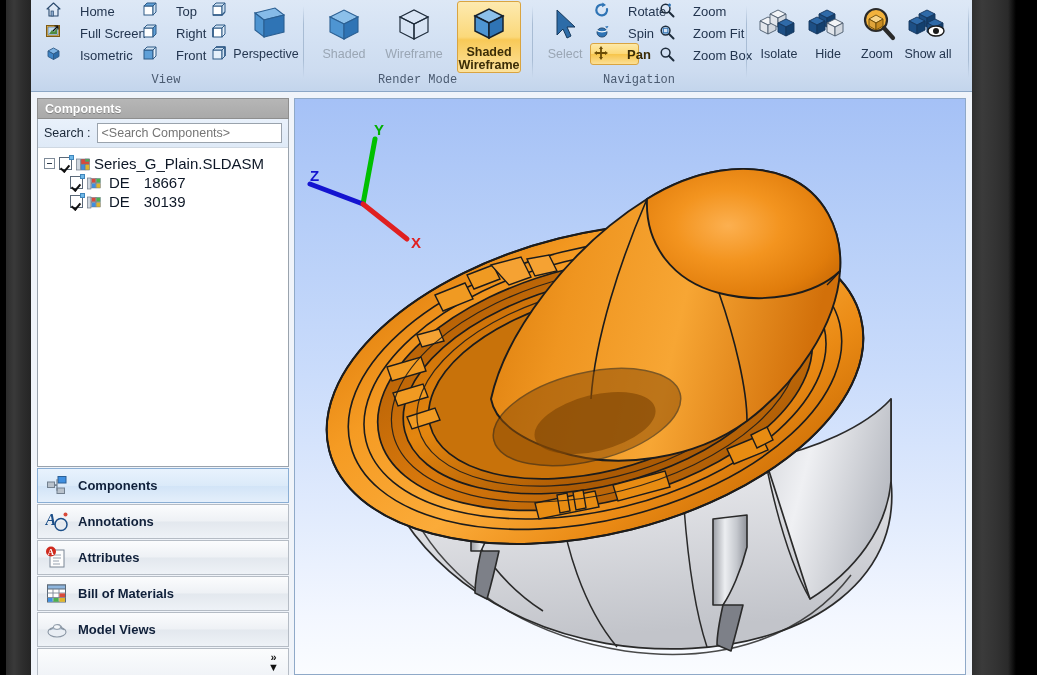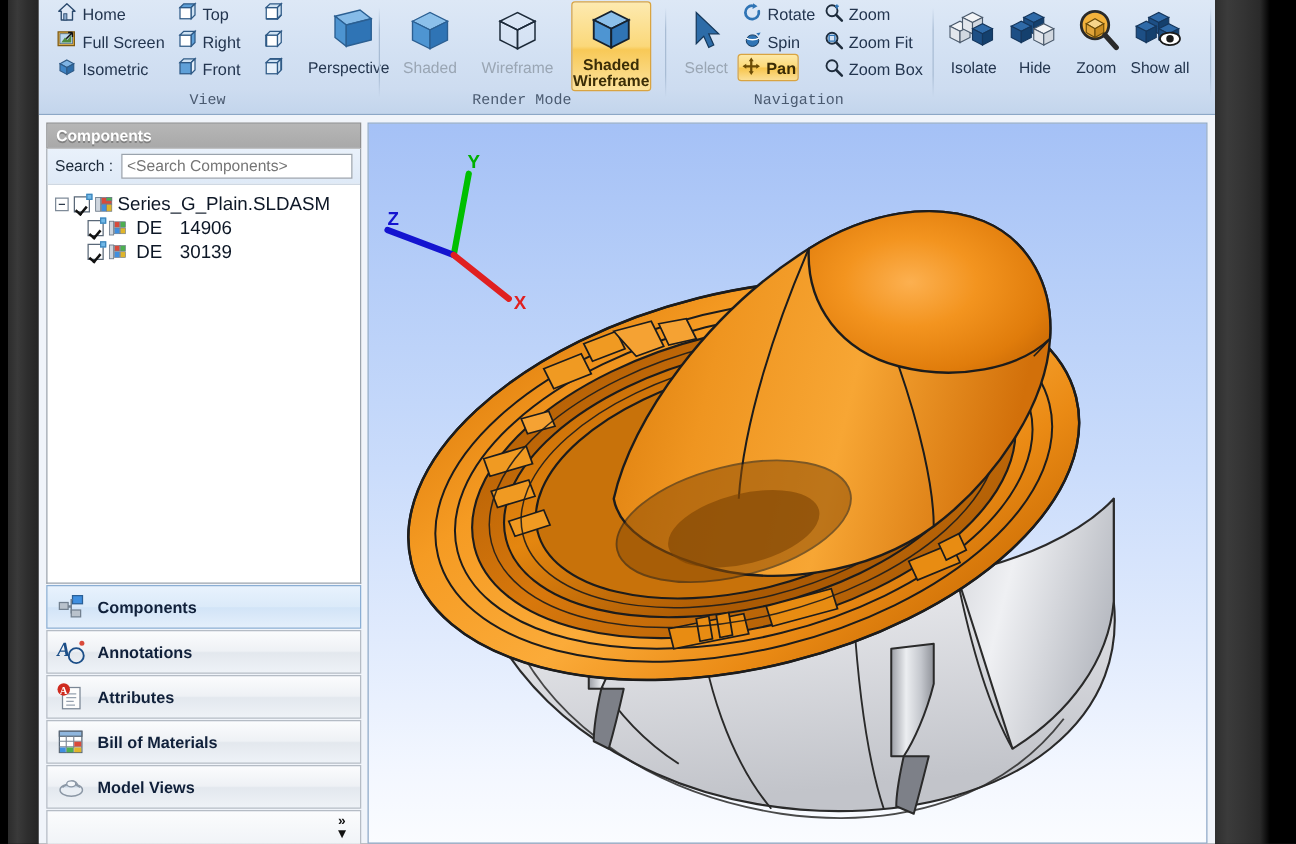--- a/index.html
+++ b/index.html
@@ -51,21 +51,21 @@
     font-family: Liberation Mono, monospace;
   }
   .rb-sep {
     position: absolute; top: 6px; width: 1px; height: 72px;
     background: linear-gradient(180deg, rgba(150,170,195,0) 0%, #a8bcd4 25%, #a8bcd4 75%, rgba(150,170,195,0) 100%);
   }
 
   
   .sm-item {
     position: absolute;
-    display: flex; align-items: center; gap: 4px;
+    display: flex; align-items: center; gap: 18px;
     height: 22px;
     font-size: 13px;
     color: #23354f;
     padding: 0 2px;
     cursor: default;
     white-space: nowrap;
   }
   .sm-item.active {
     background: linear-gradient(180deg,#fde9a8 0%,#fcd978 48%,#f7c54c 52%,#fbdf95 100%);
     border: 1px solid #d9a441;
@@ -308,21 +308,21 @@
         <span class="sm-ico">
           <svg width="17" height="17" viewBox="0 0 17 17">
             <rect x="3" y="5" width="9" height="9" fill="#e6f0fa" stroke="#2f5a86" stroke-width="1"></rect>
             <path d="M3 5 L6 2 L15 2 L12 5 Z" fill="#cfe2f3" stroke="#2f5a86" stroke-width="1"></path>
             <path d="M12 5 L15 2 L15 11 L12 14 Z" fill="#cfe2f3" stroke="#2f5a86" stroke-width="1"></path>
             <path d="M6 2 L15 2 L15 11" fill="none" stroke="#2f5a86" stroke-width="1.4"></path>
           </svg>
         </span>
       </div>
 
-      <div class="big-item" style="left:211px;width:74px;">
+      <div class="big-item" style="left:198px;width:74px;">
         <span class="bi-ico">
           <svg width="44" height="40" viewBox="0 0 44 40">
             <path d="M11 8 L31 3 L40 10 L20 15 Z" fill="#86bbe8" stroke="#2b5f92" stroke-width="1.1"></path>
             <path d="M11 8 L20 15 L20 32 L11 25 Z" fill="#4d94d1" stroke="#2b5f92" stroke-width="1.1"></path>
             <path d="M40 10 L20 15 L20 32 L40 27 Z" fill="#2f74b5" stroke="#2b5f92" stroke-width="1.1"></path>
           </svg>
         </span>
         <span>Perspective</span>
       </div>
 
@@ -568,21 +568,21 @@
           <span class="node-ico">
             <svg width="14" height="13" viewBox="0 0 14 13">
               <rect x="0.5" y="1" width="3.4" height="11" fill="#cfd6de" stroke="#6d7a88" stroke-width=".7"></rect>
               <rect x="4.6" y="1.4" width="4.2" height="4.4" fill="#d94a3a" stroke="#6d7a88" stroke-width=".5"></rect>
               <rect x="9.2" y="1.4" width="4.2" height="4.4" fill="#4caf50" stroke="#6d7a88" stroke-width=".5"></rect>
               <rect x="4.6" y="6.4" width="4.2" height="4.6" fill="#3f8fe0" stroke="#6d7a88" stroke-width=".5"></rect>
               <rect x="9.2" y="6.4" width="4.2" height="4.6" fill="#e0b52a" stroke="#6d7a88" stroke-width=".5"></rect>
             </svg>
           </span>
           <span class="de-label">DE</span>
-          <span class="de-num">14906</span>
+          <span class="de-num">18667</span>
         </div>
 
         <div class="tree-row child">
           <span class="cbx">
               <span class="tick-tab"></span>
             </span>
           <span class="node-ico">
             <svg width="14" height="13" viewBox="0 0 14 13">
               <rect x="0.5" y="1" width="3.4" height="11" fill="#cfd6de" stroke="#6d7a88" stroke-width=".7"></rect>
               <rect x="4.6" y="1.4" width="4.2" height="4.4" fill="#d94a3a" stroke="#6d7a88" stroke-width=".5"></rect>

